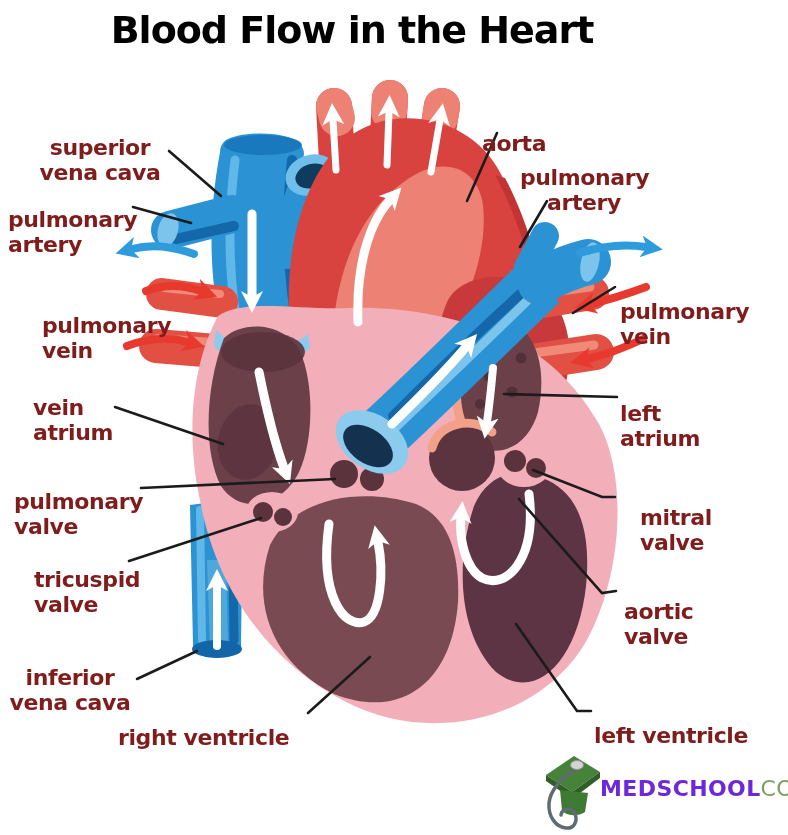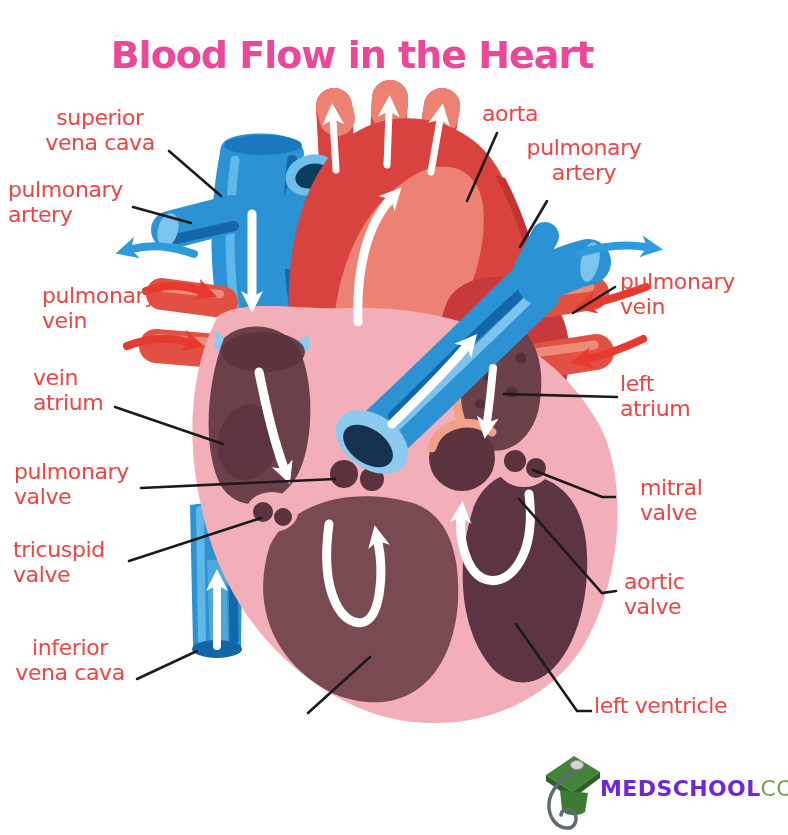--- a/index.html
+++ b/index.html
@@ -1,22 +1,22 @@
 <!DOCTYPE html>
 <html><head>
 <meta charset="utf-8">
 <style>
   html,body{margin:0;padding:0;background:#fff;}
   .stage{position:relative;width:788px;height:835px;background:#ffffff;overflow:hidden;
          font-family:"DejaVu Sans","Liberation Sans",sans-serif;}
   .illo{position:absolute;inset:0;}
   .title{position:absolute;left:0;top:8px;width:704px;text-align:center;
-         font-size:38px;font-weight:bold;letter-spacing:-1px;color:#ec4899;margin-top:25px;}
-  .lbl{position:absolute;font-weight:normal;font-size:22px;line-height:1.12;
-       color:#ef4444;white-space:pre-line;letter-spacing:-0.4px;}
+         font-size:38px;font-weight:bold;letter-spacing:-1px;color:#000000;}
+  .lbl{position:absolute;font-weight:bold;font-size:22px;line-height:1.12;
+       color:#7f1d1d;white-space:pre-line;letter-spacing:-0.4px;margin-top:30px;}
   .lbl.center{text-align:center;}
   .brand{position:absolute;left:600px;top:776px;font-size:22px;letter-spacing:0.4px;
          white-space:nowrap;}
   .brand .b1{font-weight:bold;color:#6d28d9;}
   .brand .b2{font-weight:normal;color:#7c9f5c;}
 </style>
 </head>
 <body>
 
 <div class="stage">
@@ -212,24 +212,25 @@
   <div class="lbl center" style="left:30px;top:106px;width:140px;">superior
 vena cava</div>
   <div class="lbl" style="left:8px;top:178px;">pulmonary
 artery</div>
   <div class="lbl" style="left:42px;top:284px;">pulmonary
 vein</div>
   <div class="lbl" style="left:33px;top:366px;">vein
 atrium</div>
   <div class="lbl" style="left:14px;top:460px;">pulmonary
 valve</div>
-  <div class="lbl" style="left:13px;top:538px;">tricuspid
+  <div class="lbl" style="left:34px;top:538px;">tricuspid
 valve</div>
   <div class="lbl center" style="left:0px;top:636px;width:140px;">inferior
 vena cava</div>
+  <div class="lbl" style="left:118px;top:696px;">right ventricle</div>
   <div class="lbl" style="left:482px;top:102px;">aorta</div>
   <div class="lbl center" style="left:520px;top:136px;width:128px;">pulmonary
 artery</div>
   <div class="lbl" style="left:620px;top:270px;">pulmonary
 vein</div>
   <div class="lbl" style="left:620px;top:372px;">left
 atrium</div>
   <div class="lbl" style="left:640px;top:476px;">mitral
 valve</div>
   <div class="lbl" style="left:624px;top:570px;">aortic

